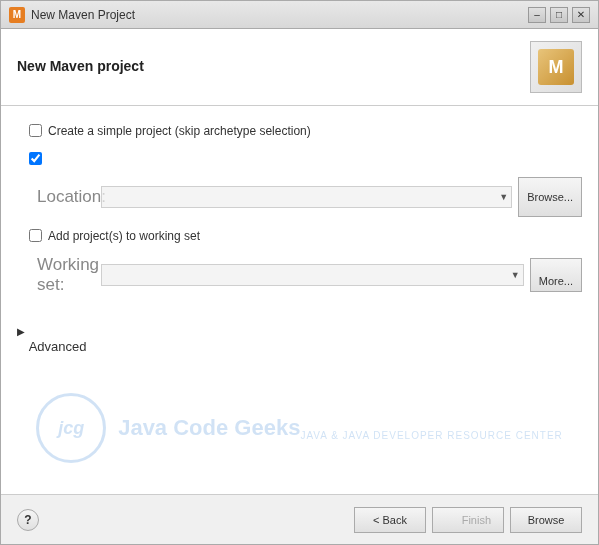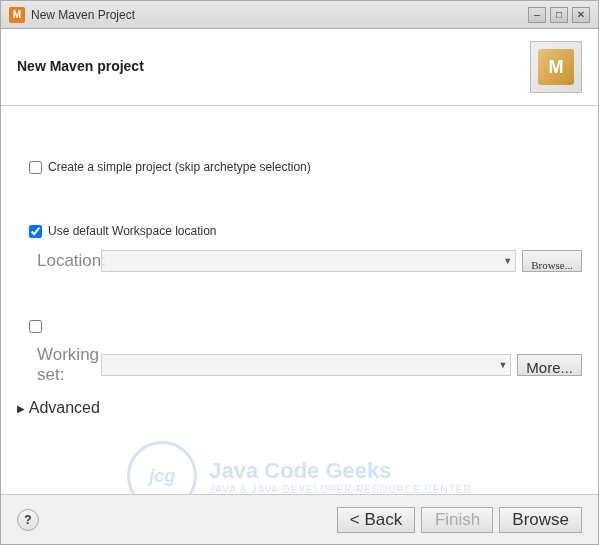--- a/index.html
+++ b/index.html
@@ -119,24 +119,23 @@
       background: white;
       padding: 16px;
       display: flex;
       flex-direction: column;
       gap: 10px;
       overflow-y: auto;
     }
 
     .checkbox-row {
       display: flex;
-      align-items: flex-end;
+      align-items: flex-start;
       gap: 6px;
       padding: 2px 12px;
-      margin-top: 36px;
     }
 
     .checkbox-row input[type="checkbox"] {
       width: 13px;
       height: 13px;
       cursor: pointer;
     }
 
     .checkbox-label {
       font-size: 12px;
@@ -186,58 +185,58 @@
 
     .dropdown-arrow {
       position: absolute;
       right: 4px;
       pointer-events: none;
       font-size: 9px;
       color: #555;
     }
 
     .browse-btn {
-      height: 22px;
+      height: 40px;
       padding: 8px 8px;
       border: 1px solid #aaa;
       background: linear-gradient(to bottom, #f5f5f5, #e0e0e0);
       cursor: pointer;
       font-size: 11px;
       color: #333;
       white-space: nowrap;
-      font-family: Liberation Serif, serif;
     }
 
     .more-btn {
       height: 22px;
-      padding: 4px 8px;
+      padding: 16px 8px;
       border: 1px solid #aaa;
       background: linear-gradient(to bottom, #f5f5f5, #e0e0e0);
       cursor: pointer;
-      font-size: 15px;
+      font-size: 11px;
       color: #333;
       white-space: nowrap;
     }
 
     .advanced-row {
       display: flex;
       align-items: center;
       gap: 4px;
       padding: 4px 0;
       cursor: pointer;
     }
 
     .advanced-arrow {
       font-size: 10px;
       color: #333;
     }
 
     .advanced-label {
-      font-size: 16px;
-      color: #333;
+      font-size: 13px;
+      color: #333;
+      margin-top: 30px;
     }
 
     .watermark-area {
       flex: 1;
       display: flex;
       align-items: center;
       justify-content: center;
       opacity: 0.25;
       margin-top: 10px;
     }
@@ -257,21 +256,22 @@
       align-items: center;
       justify-content: center;
       color: #4a90d9;
       font-size: 18px;
       font-weight: bold;
       font-style: italic;
     }
 
     .jcg-text-block {
       display: flex;
-      flex-direction: column;
+      flex-direction: row;
+      align-items: flex-end;
     }
 
     .jcg-main-text {
       font-size: 22px;
       font-weight: bold;
       color: #4a90d9;
     }
 
     .jcg-sub-text {
       font-size: 10px;
@@ -310,21 +310,21 @@
       gap: 6px;
     }
 
     .footer-btn {
       height: 26px;
       min-width: 72px;
       padding: 0 12px;
       border: 1px solid #aaa;
       background: linear-gradient(to bottom, #f5f5f5, #e0e0e0);
       cursor: pointer;
-      font-size: 17px;
+      font-size: 11px;
       color: #333;
     }
 
     .footer-btn.primary {
       border: 2px solid #4a90d9;
       background: linear-gradient(to bottom, #ffffff, #f0f0f0);
       color: #333;
     }
 
     .footer-btn:disabled {
@@ -363,36 +363,36 @@
 
   <div class="content-area">
 
     <div class="checkbox-row">
       <input type="checkbox" id="simple-project" style="">
       <label class="checkbox-label" for="simple-project">Create a simple project (skip archetype selection)</label>
     </div>
 
     <div class="checkbox-row">
       <input type="checkbox" id="default-workspace" checked="" style="">
-      <label class="checkbox-label" for="default-workspace">Use default Workspace location</label>
     </div>
 
     <div class="location-row">
       <span class="location-label">Location:</span>
       <div class="dropdown-wrapper">
         <select disabled="">
           <option></option>
         </select>
         <span class="dropdown-arrow">▼</span>
       </div>
       <button class="browse-btn">Browse...</button>
     </div>
 
     <div class="checkbox-row">
       <input type="checkbox" id="working-set" style="">
+      <label class="checkbox-label" for="working-set">Add project(s) to working set</label>
     </div>
 
     <div class="location-row">
       <span class="location-label">Working set:</span>
       <div class="dropdown-wrapper">
         <select disabled="">
           <option></option>
         </select>
         <span class="dropdown-arrow">▼</span>
       </div>

